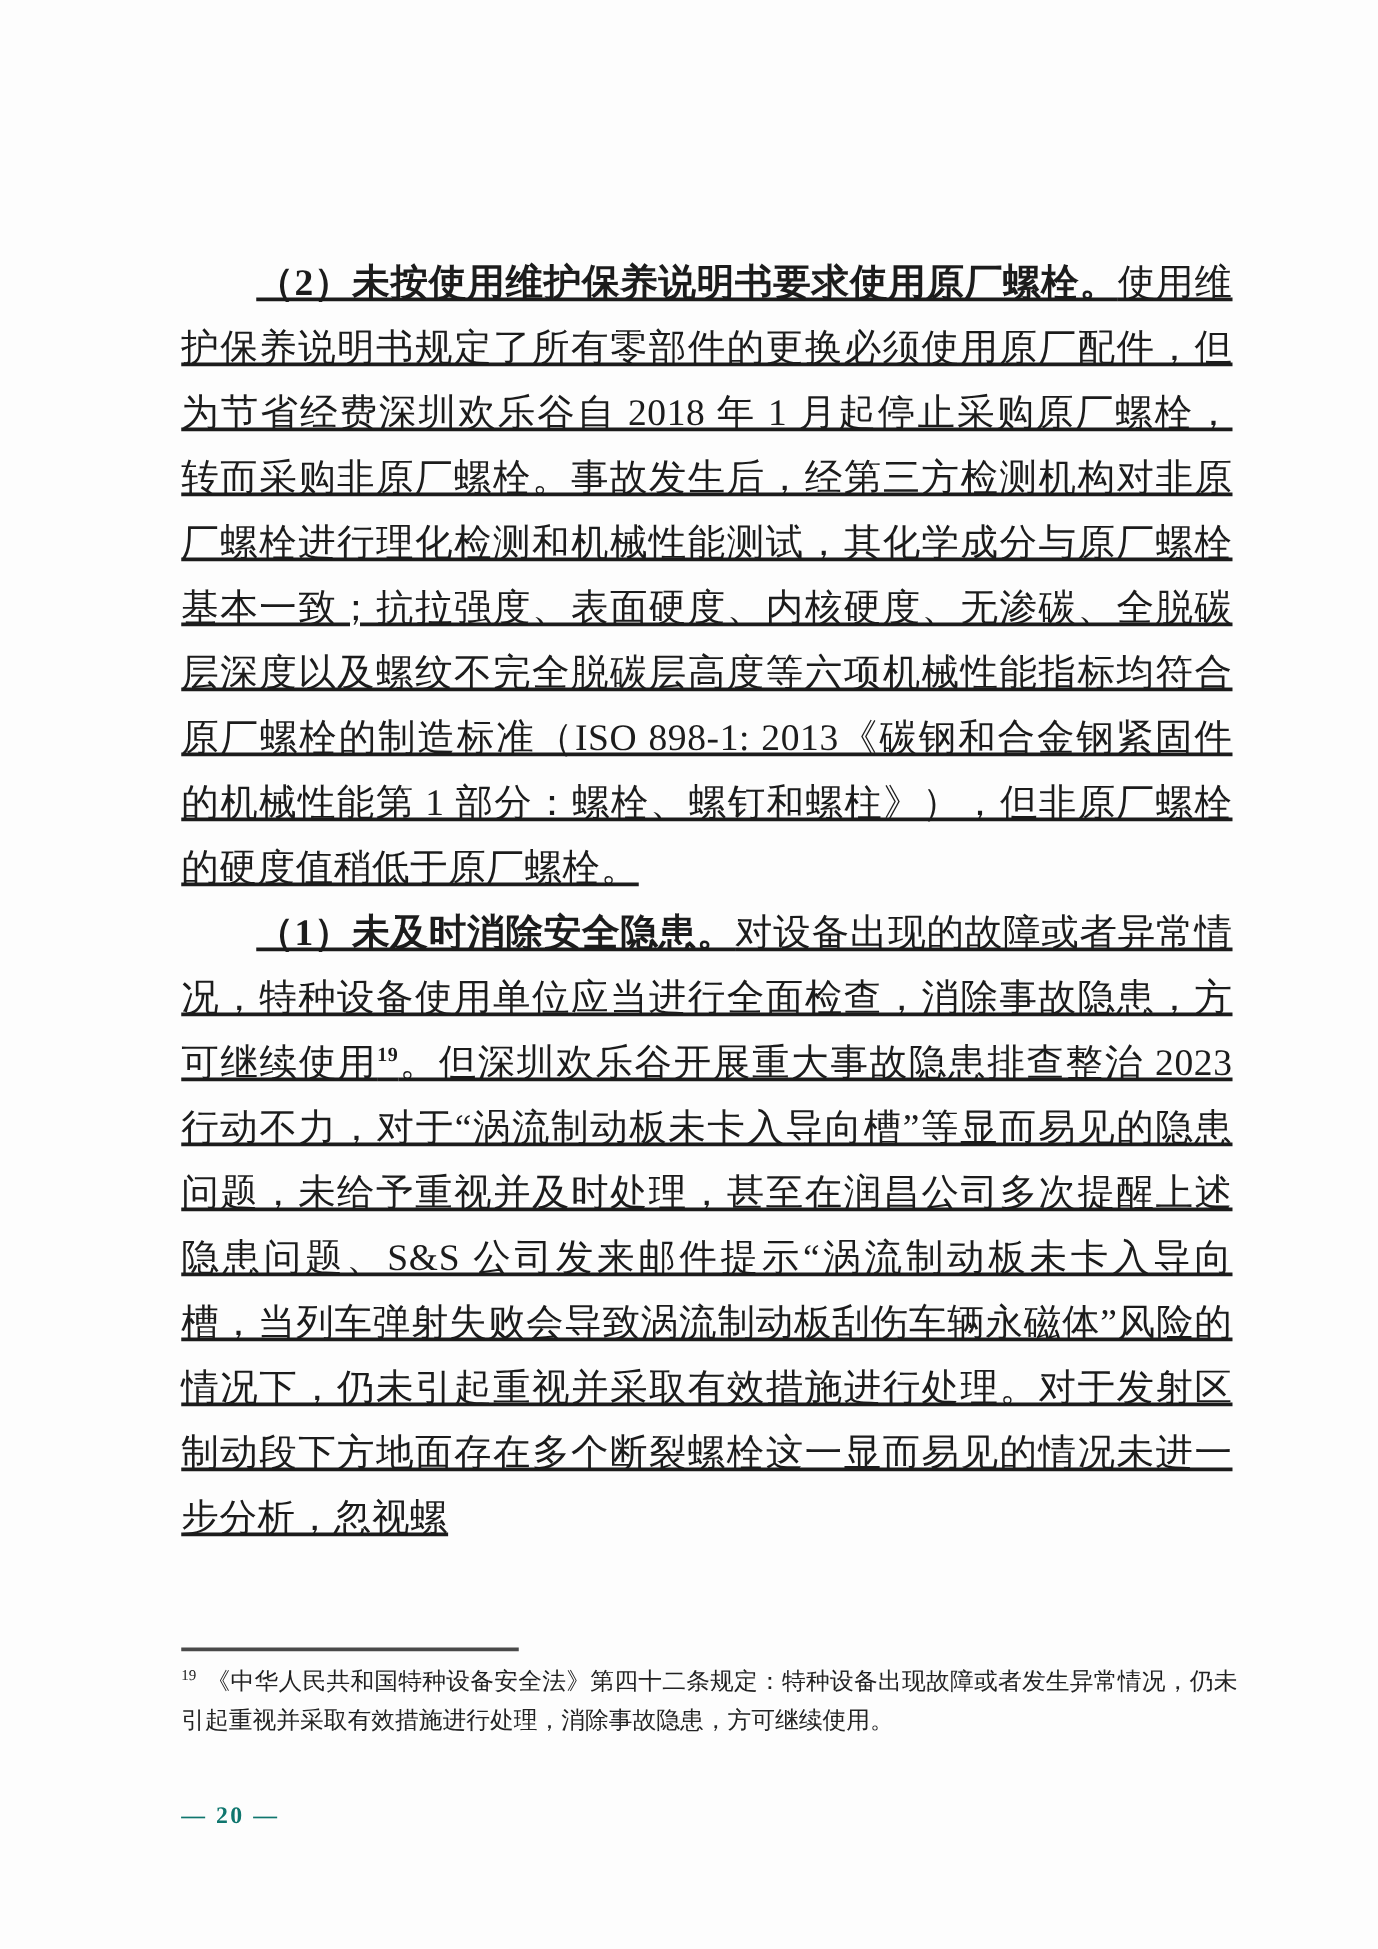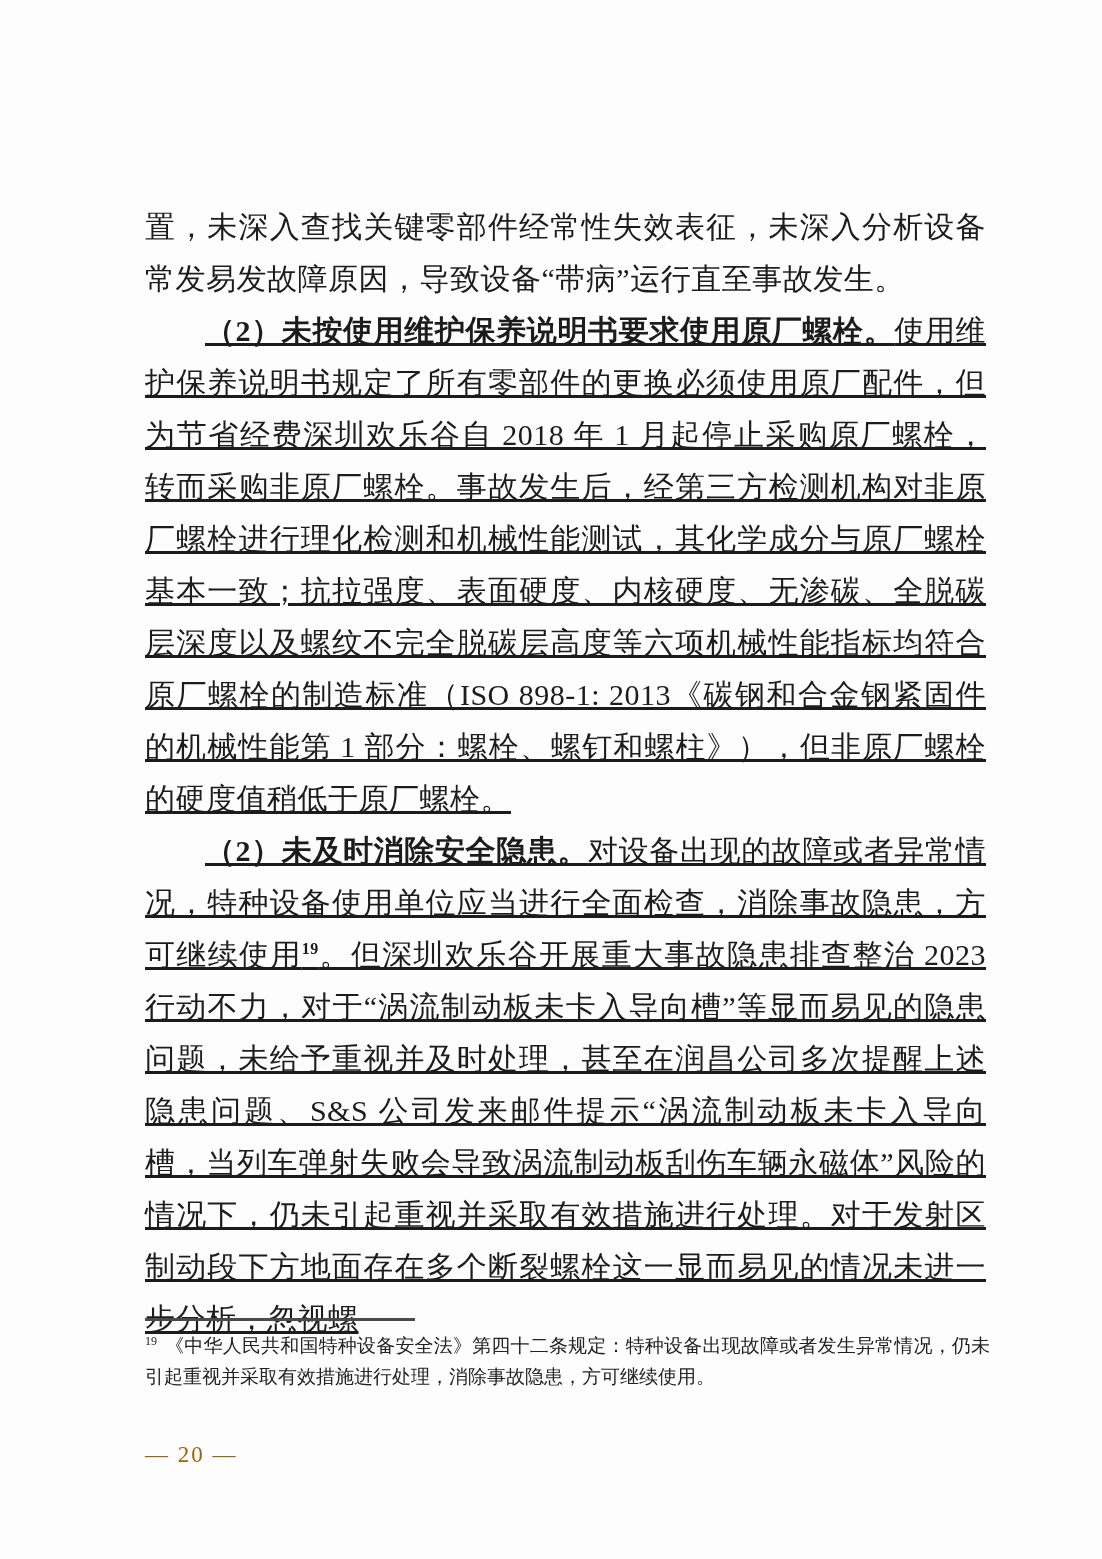--- a/index.html
+++ b/index.html
@@ -66,37 +66,37 @@
   .fn-marker {
     font-size: 12px;
     line-height: 0;
     vertical-align: super;
     margin-right: 8px;
   }
   .page-number {
     position: absolute;
     left: 145px;
     top: 1442px;
-    font-size: 23px;
-    color: #a16207;
+    font-size: 19px;
+    color: #0f766e;
     letter-spacing: 2px;
+    font-weight: bold;
   }
 </style>
 </head>
 <body>
 
 <div class="page">
 
   <div class="body-text">
 
-    <p class="para"><span>置，未深入查找关键零部件经常性失效表征，未深入分析设备常发易发故障原因，导致设备“带病”运行直至事故发生。</span></p>
 
     <p class="para indent"><span class="lead">（2）未按使用维护保养说明书要求使用原厂螺栓。</span><span>使用维护保养说明书规定了所有零部件的更换必须使用原厂配件，但为节省经费深圳欢乐谷自 2018 年 1 月起停止采购原厂螺栓，转而采购非原厂螺栓。事故发生后，经第三方检测机构对非原厂螺栓进行理化检测和机械性能测试，其化学成分与原厂螺栓基本一致；抗拉强度、表面硬度、内核硬度、无渗碳、全脱碳层深度以及螺纹不完全脱碳层高度等六项机械性能指标均符合原厂螺栓的制造标准（ISO 898-1: 2013《碳钢和合金钢紧固件的机械性能第 1 部分：螺栓、螺钉和螺柱》），但非原厂螺栓的硬度值稍低于原厂螺栓。</span></p>
 
-    <p class="para indent"><span class="lead">（2）未及时消除安全隐患。</span><span>对设备出现的故障或者异常情况，特种设备使用单位应当进行全面检查，消除事故隐患，方可继续使用</span><sup class="fn-ref">19</sup><span>。但深圳欢乐谷开展重大事故隐患排查整治 2023 行动不力，对于“涡流制动板未卡入导向槽”等显而易见的隐患问题，未给予重视并及时处理，甚至在润昌公司多次提醒上述隐患问题、S&amp;S 公司发来邮件提示“涡流制动板未卡入导向槽，当列车弹射失败会导致涡流制动板刮伤车辆永磁体”风险的情况下，仍未引起重视并采取有效措施进行处理。对于发射区制动段下方地面存在多个断裂螺栓这一显而易见的情况未进一步分析，忽视螺</span></p>
+    <p class="para indent"><span class="lead">（1）未及时消除安全隐患。</span><span>对设备出现的故障或者异常情况，特种设备使用单位应当进行全面检查，消除事故隐患，方可继续使用</span><sup class="fn-ref">19</sup><span>。但深圳欢乐谷开展重大事故隐患排查整治 2023 行动不力，对于“涡流制动板未卡入导向槽”等显而易见的隐患问题，未给予重视并及时处理，甚至在润昌公司多次提醒上述隐患问题、S&amp;S 公司发来邮件提示“涡流制动板未卡入导向槽，当列车弹射失败会导致涡流制动板刮伤车辆永磁体”风险的情况下，仍未引起重视并采取有效措施进行处理。对于发射区制动段下方地面存在多个断裂螺栓这一显而易见的情况未进一步分析，忽视螺</span></p>
 
   </div>
 
   <div class="footnote-block">
     <div class="fn-rule"></div>
     <p class="fn-text"><sup class="fn-marker">19</sup><span>《中华人民共和国特种设备安全法》第四十二条规定：特种设备出现故障或者发生异常情况，仍未引起重视并采取有效措施进行处理，消除事故隐患，方可继续使用。</span></p>
   </div>
 
   <div class="page-number">— 20 —</div>
 

